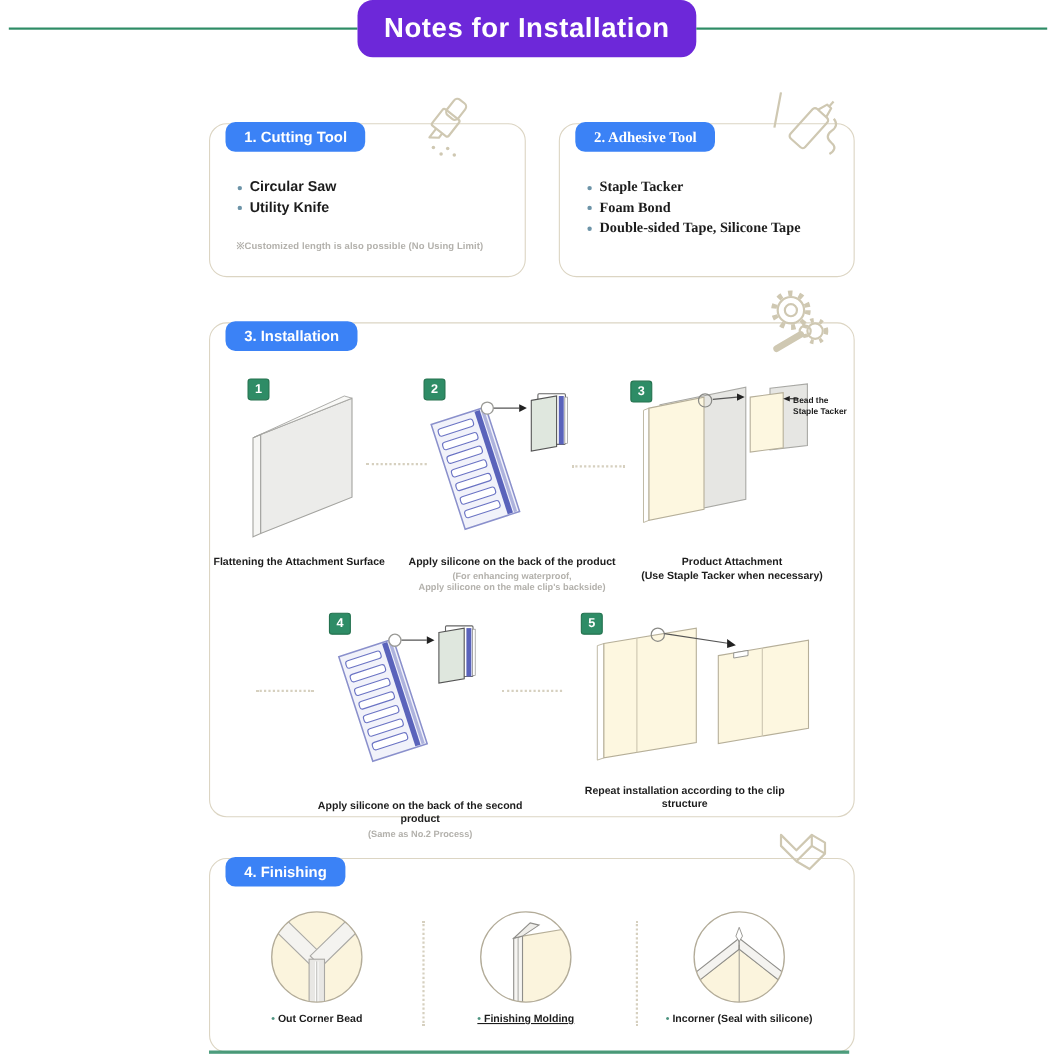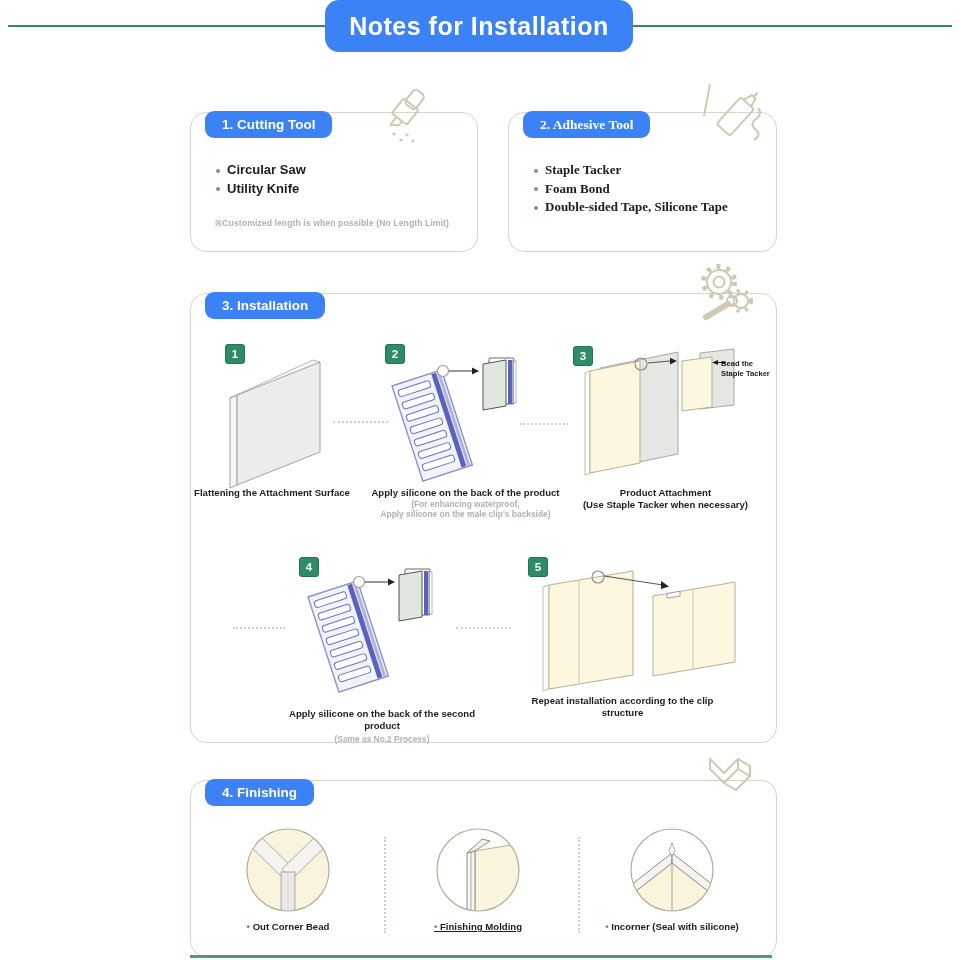--- a/index.html
+++ b/index.html
@@ -1,41 +1,41 @@
 <!DOCTYPE html>
 <html><head>
 <meta charset="utf-8">
 <style>
   html,body{margin:0;padding:0;background:#fff;}
   body{width:960px;height:960px;position:relative;font-family:"Liberation Sans",sans-serif;overflow:hidden;}
   .abs{position:absolute;}
 
   
   .hline{position:absolute;height:2px;background:#2E8C66;top:25px;}
-  .title-badge{position:absolute;left:325px;top:0;width:308px;height:52px;background:#3b82f6;
+  .title-badge{position:absolute;left:325px;top:0;width:308px;height:52px;background:#6d28d9;
     border-radius:14px;display:flex;align-items:center;justify-content:center;}
   .title-badge span{color:#fff;font-weight:bold;font-size:25px;letter-spacing:0.5px;}
 
   
   .sec-box{position:absolute;border:1.5px solid #DCD5C3;border-radius:16px;background:#fff;}
   .sec-label{position:absolute;top:-2px;left:14px;height:27px;background:#3b82f6;border-radius:9px;
     display:flex;align-items:center;padding:0 17px;color:#fff;font-weight:bold;font-size:13.5px;white-space:nowrap;}
 
   
   .blist{position:absolute;left:24px;top:48px;margin:0;padding:0;list-style:none;}
   .blist li{font-size:13px;font-weight:bold;color:#1c1c1c;line-height:18.5px;padding-left:12px;position:relative;}
   .blist li::before{content:"";position:absolute;left:1px;top:7.5px;width:4px;height:4px;background:#6d94a8;border-radius:50%;}
   .note{position:absolute;left:24px;top:104px;font-size:8.6px;color:#B3B1AC;font-weight:bold;letter-spacing:0.1px;}
 
   
   .step-badge{position:absolute;width:18px;height:18px;background:#2E8C66;border:1px solid #24724f;border-radius:3px;
     display:flex;align-items:center;justify-content:center;color:#fff;font-size:11.5px;font-weight:bold;}
 
   
-  .cap{position:absolute;text-align:center;font-weight:bold;color:#1d1d1d;font-size:9.6px;line-height:11.5px;}
+  .cap{position:absolute;text-align:center;font-weight:bold;color:#1d1d1d;font-size:9.6px;line-height:11.5px;margin-top:19px;}
   .cap .sub{font-size:8.4px;color:#B3B1AC;line-height:10.5px;font-weight:bold;}
   .circ-cap{position:absolute;text-align:center;font-weight:bold;color:#1d1d1d;font-size:9.6px;width:180px;}
   .circ-cap::before{content:"• ";color:#4e9480;}
 
   
   .dot-h{position:absolute;border-top:2px dotted #D6D0BF;}
   .dot-v{position:absolute;border-left:2px dotted #D6D0BF;}
 
   .annot{position:absolute;font-size:7.6px;font-weight:bold;color:#1d1d1d;line-height:9.5px;}
   .bottom-line{position:absolute;left:190px;top:955px;width:582px;height:3px;background:#2E8C66;opacity:.85;}
@@ -49,21 +49,21 @@
   <span>Notes for Installation</span>
 </div>
 <div class="hline" style="left:633px;width:319px;"></div>
 
 <div class="sec-box" style="left:190px;top:112px;width:286px;height:138px;">
   <div class="sec-label">1. Cutting Tool</div>
   <ul class="blist">
     <li>Circular Saw</li>
     <li>Utility Knife</li>
   </ul>
-  <div class="note">※Customized length is when possible (No Length Limit)</div>
+  <div class="note">※Customized length is also possible (No Using Limit)</div>
 </div>
 <svg class="abs" style="left:378px;top:88px;" width="62" height="58" viewBox="0 0 62 58">
   <g fill="none" stroke="#CFC8B2" stroke-width="2" stroke-linejoin="round" transform="rotate(38 31 26)">
     <rect x="20" y="2" width="13" height="18" rx="4"></rect>
     <rect x="17" y="17" width="19" height="19" rx="2"></rect>
     <polyline points="23,36 23,46 30,41 30,36"></polyline>
   </g>
   <g fill="#CFC8B2">
     <circle cx="16" cy="46" r="1.6"></circle>
       <circle cx="23" cy="52" r="1.6"></circle>

